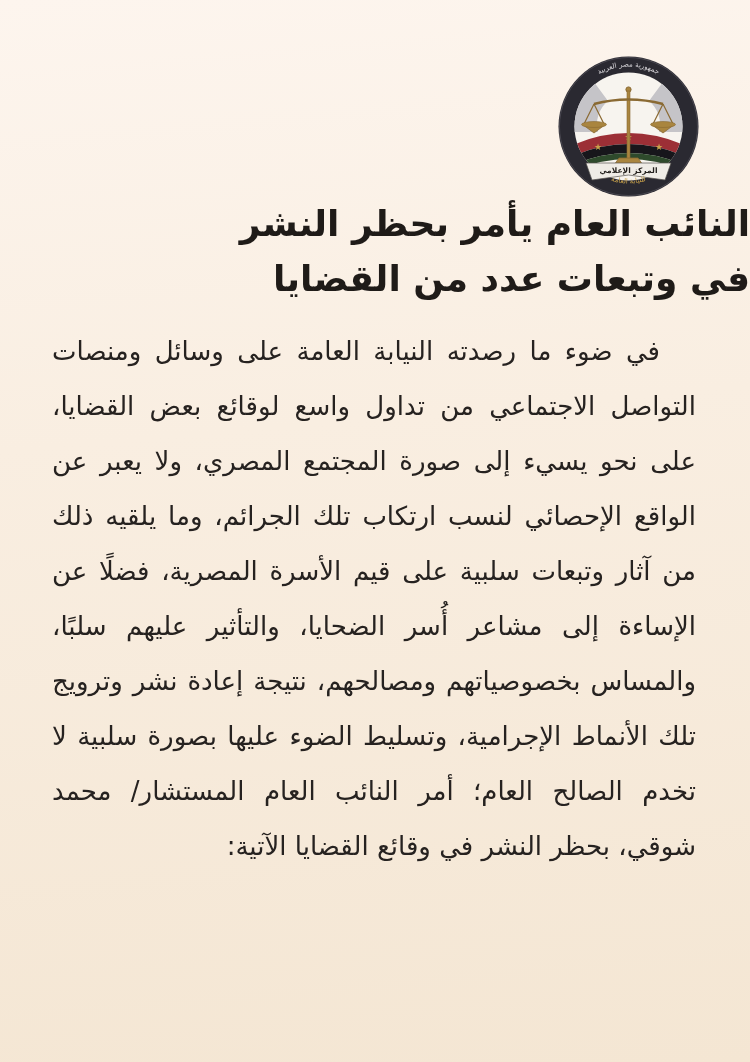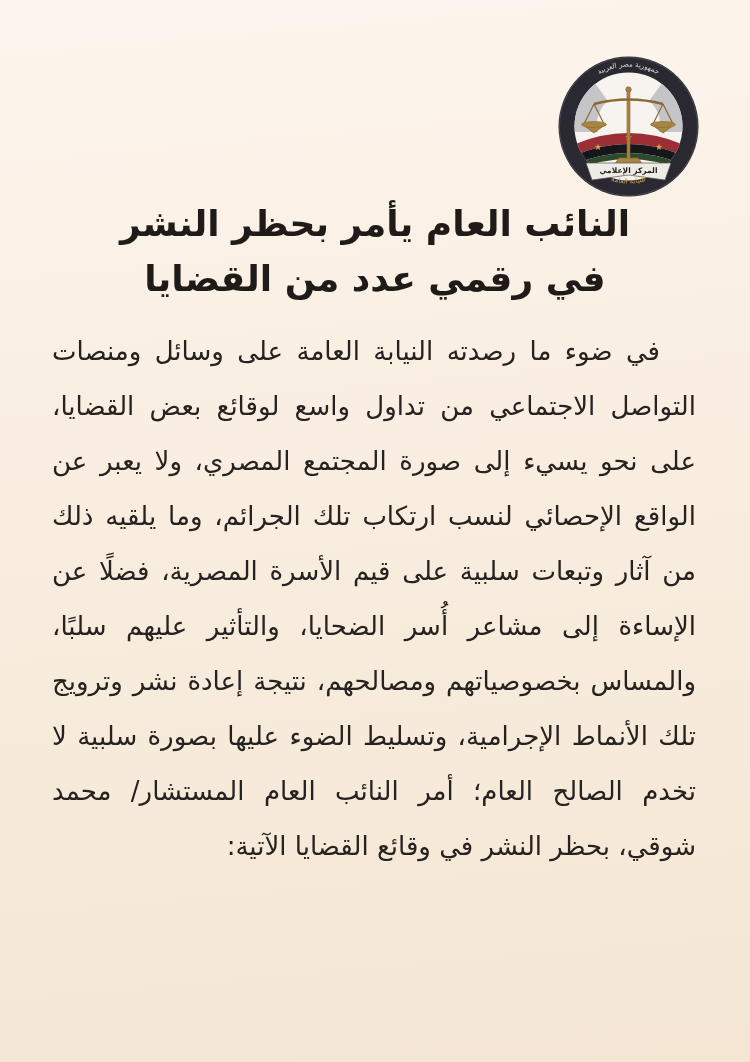--- a/index.html
+++ b/index.html
@@ -19,21 +19,20 @@
     left: 558px;
     width: 141px;
     height: 141px;
   }
   .logo-wrap svg { display: block; width: 141px; height: 141px; }
   .headline {
     position: absolute;
     top: 196px;
     left: 0;
     right: 0;
-    text-align: center;
     font-weight: bold;
     font-size: 36px;
     line-height: 55px;
     color: #1f1b18;
     letter-spacing: -0.5px;
   }
   .content {
     position: absolute;
     top: 312px;
     right: 42px;
@@ -123,20 +122,20 @@
         <textPath href="#topArc" startOffset="50%" text-anchor="middle">جمهورية مصر العربية</textPath>
       </text>
       <text class="arc-text" fill="#c9a24b">
         <textPath href="#bottomArc" startOffset="50%" text-anchor="middle">للنيابة العامة</textPath>
       </text>
     </svg>
   </div>
 
   <div class="headline">
     <div>النائب العام يأمر بحظر النشر</div>
-    <div>في رقمي عدد من القضايا</div>
+    <div>في وتبعات عدد من القضايا</div>
   </div>
 
   <div class="content">
     <p class="main-paragraph">في ضوء ما رصدته النيابة العامة على وسائل ومنصات التواصل الاجتماعي من تداول واسع لوقائع بعض القضايا، على نحو يسيء إلى صورة المجتمع المصري، ولا يعبر عن الواقع الإحصائي لنسب ارتكاب تلك الجرائم، وما يلقيه ذلك من آثار وتبعات سلبية على قيم الأسرة المصرية، فضلًا عن الإساءة إلى مشاعر أُسر الضحايا، والتأثير عليهم سلبًا، والمساس بخصوصياتهم ومصالحهم، نتيجة إعادة نشر وترويج تلك الأنماط الإجرامية، وتسليط الضوء عليها بصورة سلبية لا تخدم الصالح العام؛ أمر النائب العام المستشار/ محمد شوقي، بحظر النشر في وقائع القضايا الآتية:</p>
   </div>
 
 </div>
 
 </body></html>

